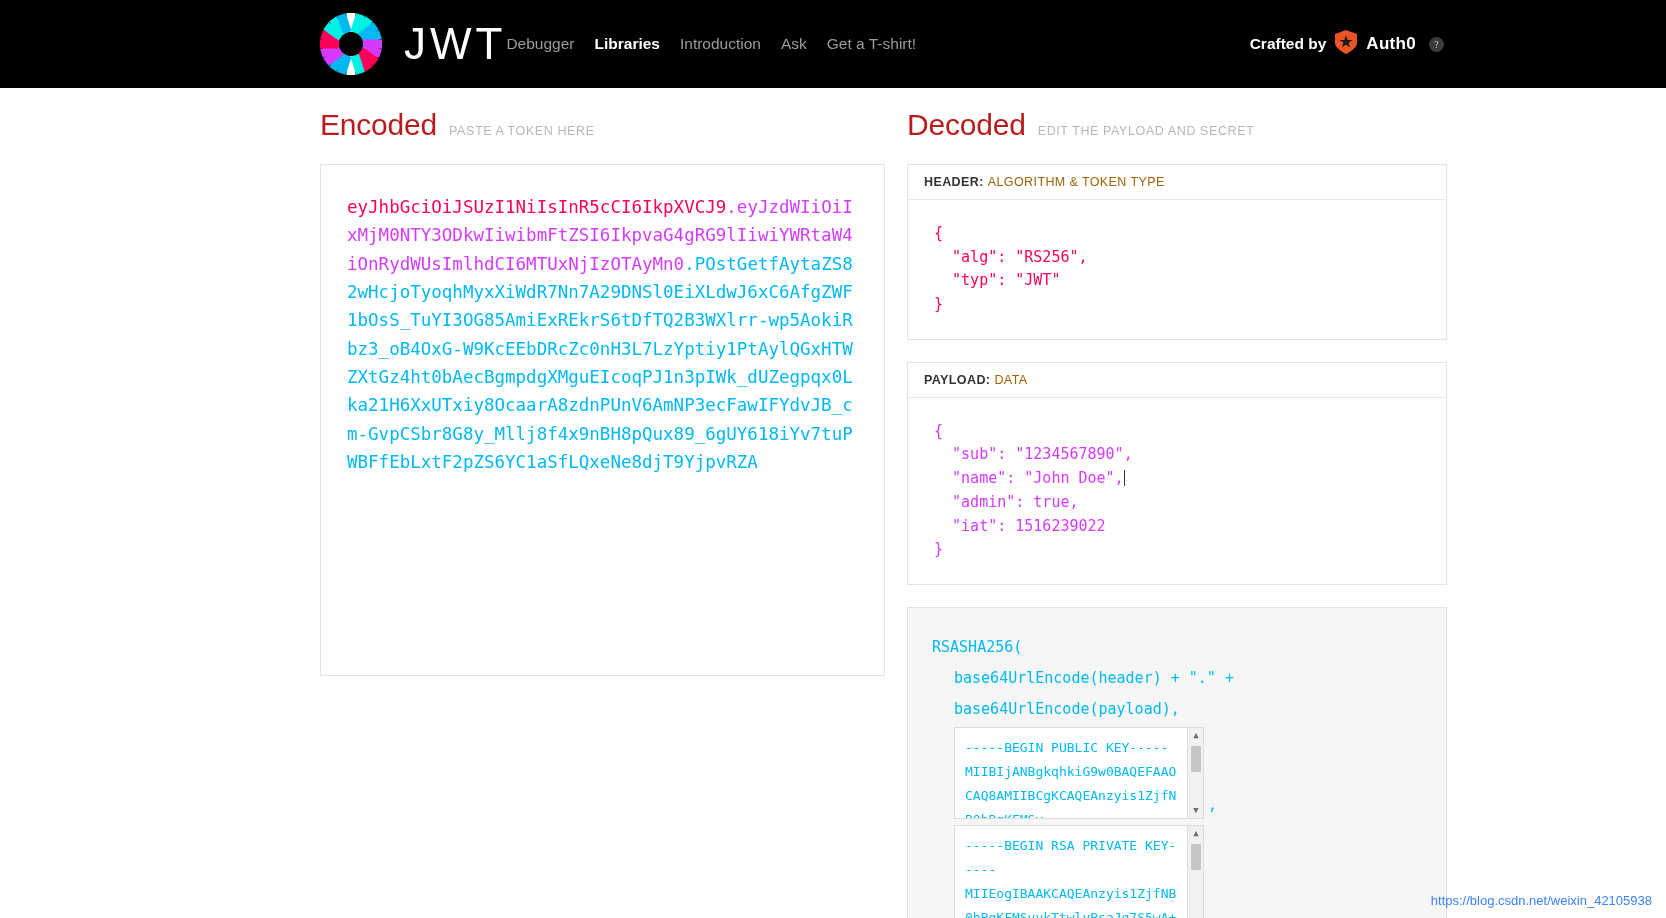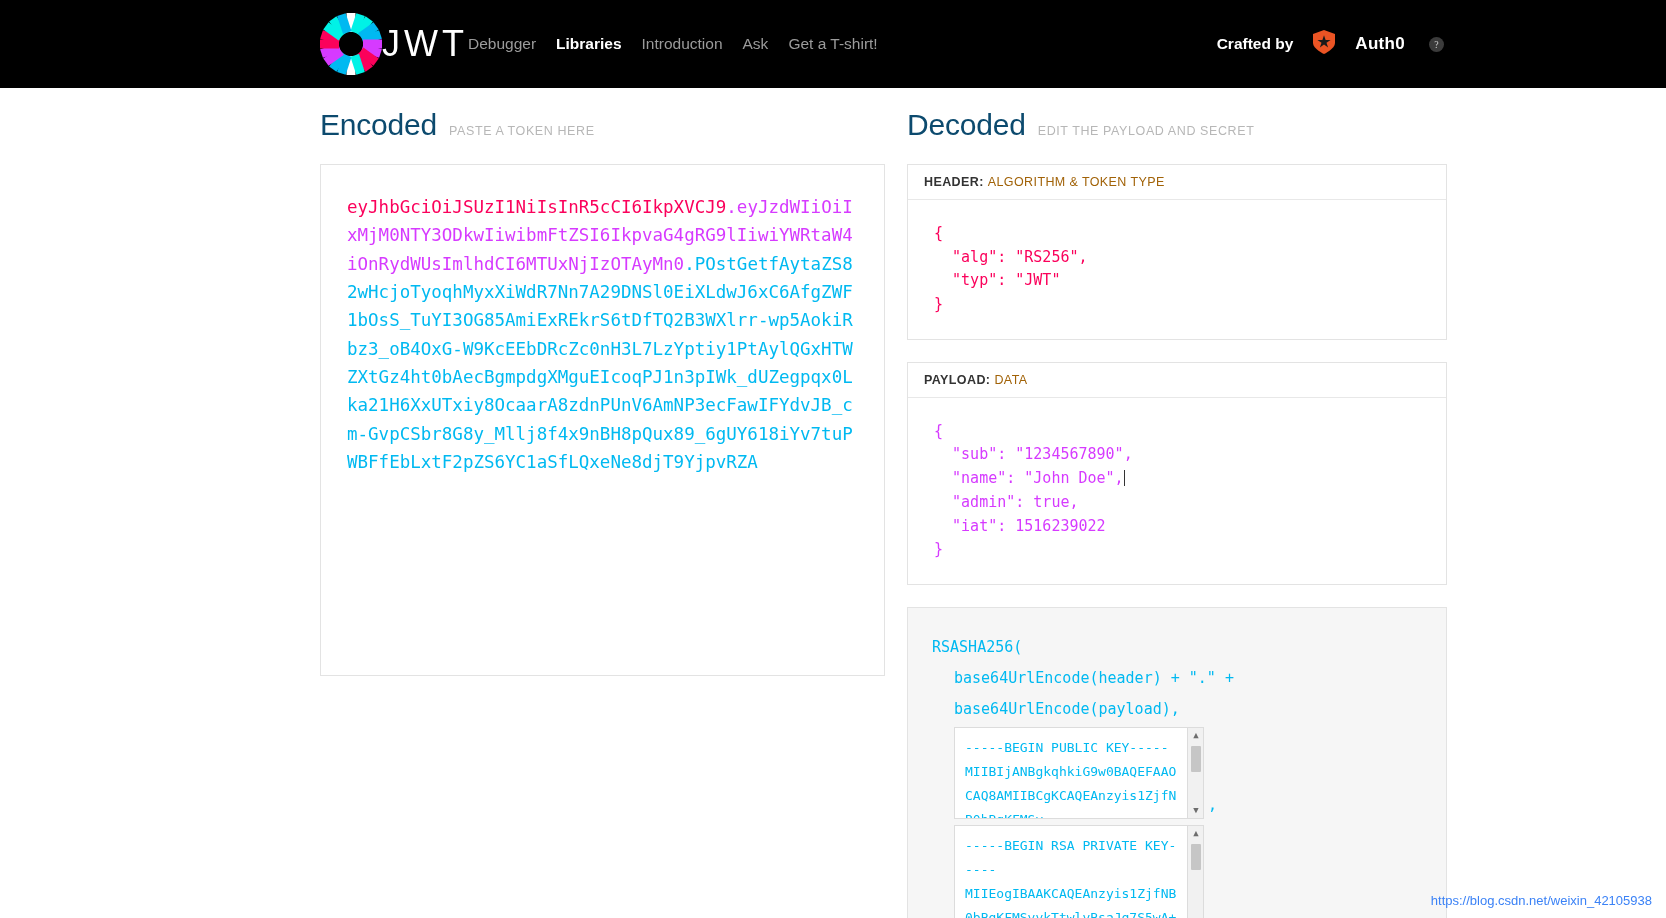--- a/index.html
+++ b/index.html
@@ -13,53 +13,54 @@
   
   .topbar {
     height: 88px; width: 100%;
     background: #000000;
     display: flex; align-items: center;
     position: relative;
   }
   .brand { display: flex; align-items: center; margin-left: 320px; }
   .logo-mark { width: 62px; height: 62px; position: relative; }
   .brand-word {
+    margin-left: 22px;
     color: #ffffff;
-    font-size: 36px;
+    font-size: 44px;
     letter-spacing: 4px;
     font-weight: 300;
     line-height: 1;
   }
   .nav { display: flex; align-items: center; gap: 20px; }
   .nav a {
     color: #9b9b9b; font-size: 15.5px; text-decoration: none;
     white-space: nowrap;
   }
   .nav a.active { color: #ffffff; font-weight: bold; }
   .crafted {
     position: absolute; right: 222px; top: 50%;
     transform: translateY(-50%);
-    display: flex; align-items: center; gap: 20px; justify-content: center;
+    display: flex; align-items: center; gap: 9px; justify-content: center;
   }
   .crafted-label { color: #ffffff; font-size: 15.5px; font-weight: bold; }
   .auth0-name { color: #ffffff; font-size: 17px; font-weight: bold; letter-spacing: .3px; }
   .help-dot {
     width: 15px; height: 15px; border-radius: 50%;
     background: #3b3b3b; color: #cfcfcf;
     font-size: 10px; line-height: 15px; text-align: center;
     margin-left: 4px; font-family: "Liberation Serif", serif;
   }
 
   
   .panels { display: flex; padding-top: 20px; }
   .col-left  { width: 565px; margin-left: 320px; }
   .col-right { width: 540px; margin-left: 22px; }
   .sec-title { display: flex; align-items: baseline; gap: 12px; }
   .sec-title h2 {
-    font-size: 30px; font-weight: 400; color: #0c4a6e; letter-spacing: -.2px;
+    font-size: 30px; font-weight: 400; color: #b91c1c; letter-spacing: -.2px;
   }
   .sec-title .hint {
     font-size: 12.5px; color: #b7b7b7; letter-spacing: .6px;
     text-transform: uppercase;
   }
 
   
   .encoded-box {
     margin-top: 22px;
     border: 1px solid #e3e3e3;

